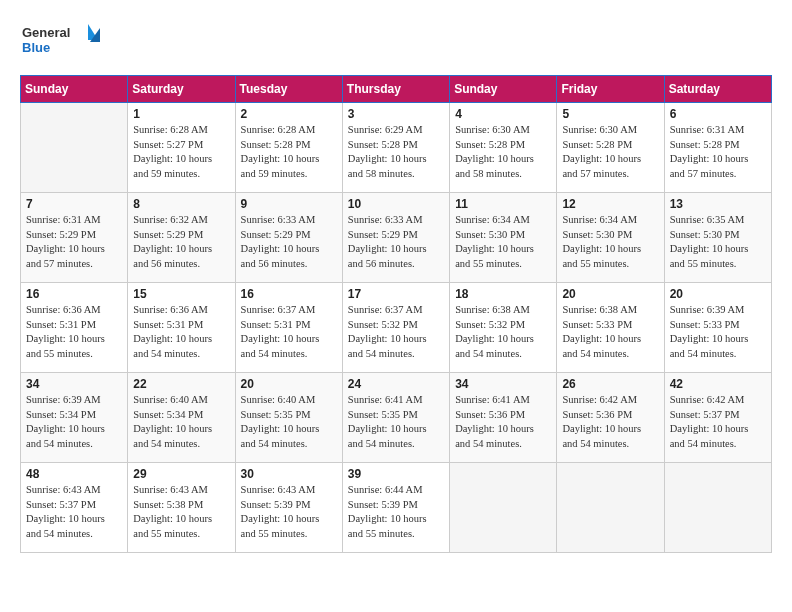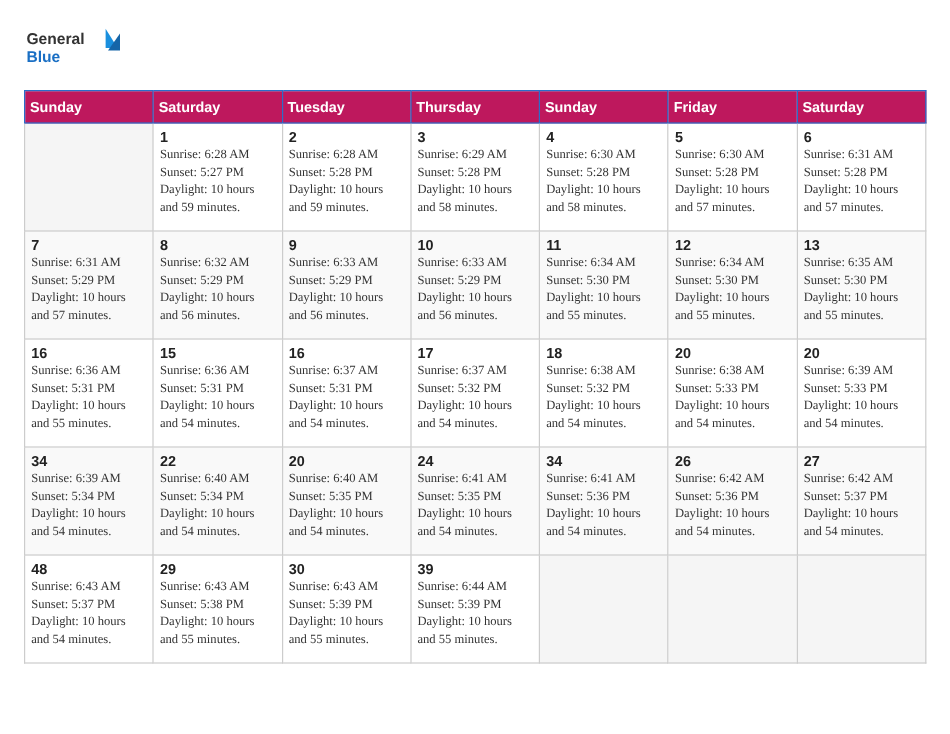--- a/index.html
+++ b/index.html
@@ -291,21 +291,21 @@
 and 54 minutes.</div>
         </td>
         <td>
           <span class="day-num">26</span>
           <div class="day-info" style="white-space: pre-line;">Sunrise: 6:42 AM
 Sunset: 5:36 PM
 Daylight: 10 hours
 and 54 minutes.</div>
         </td>
         <td>
-          <span class="day-num">27</span>
+          <span class="day-num">42</span>
           <div class="day-info" style="white-space: pre-line;">Sunrise: 6:42 AM
 Sunset: 5:37 PM
 Daylight: 10 hours
 and 54 minutes.</div>
         </td>
       </tr>
       <tr>
         <td>
           <span class="day-num">48</span>
           <div class="day-info" style="white-space: pre-line;">Sunrise: 6:43 AM

